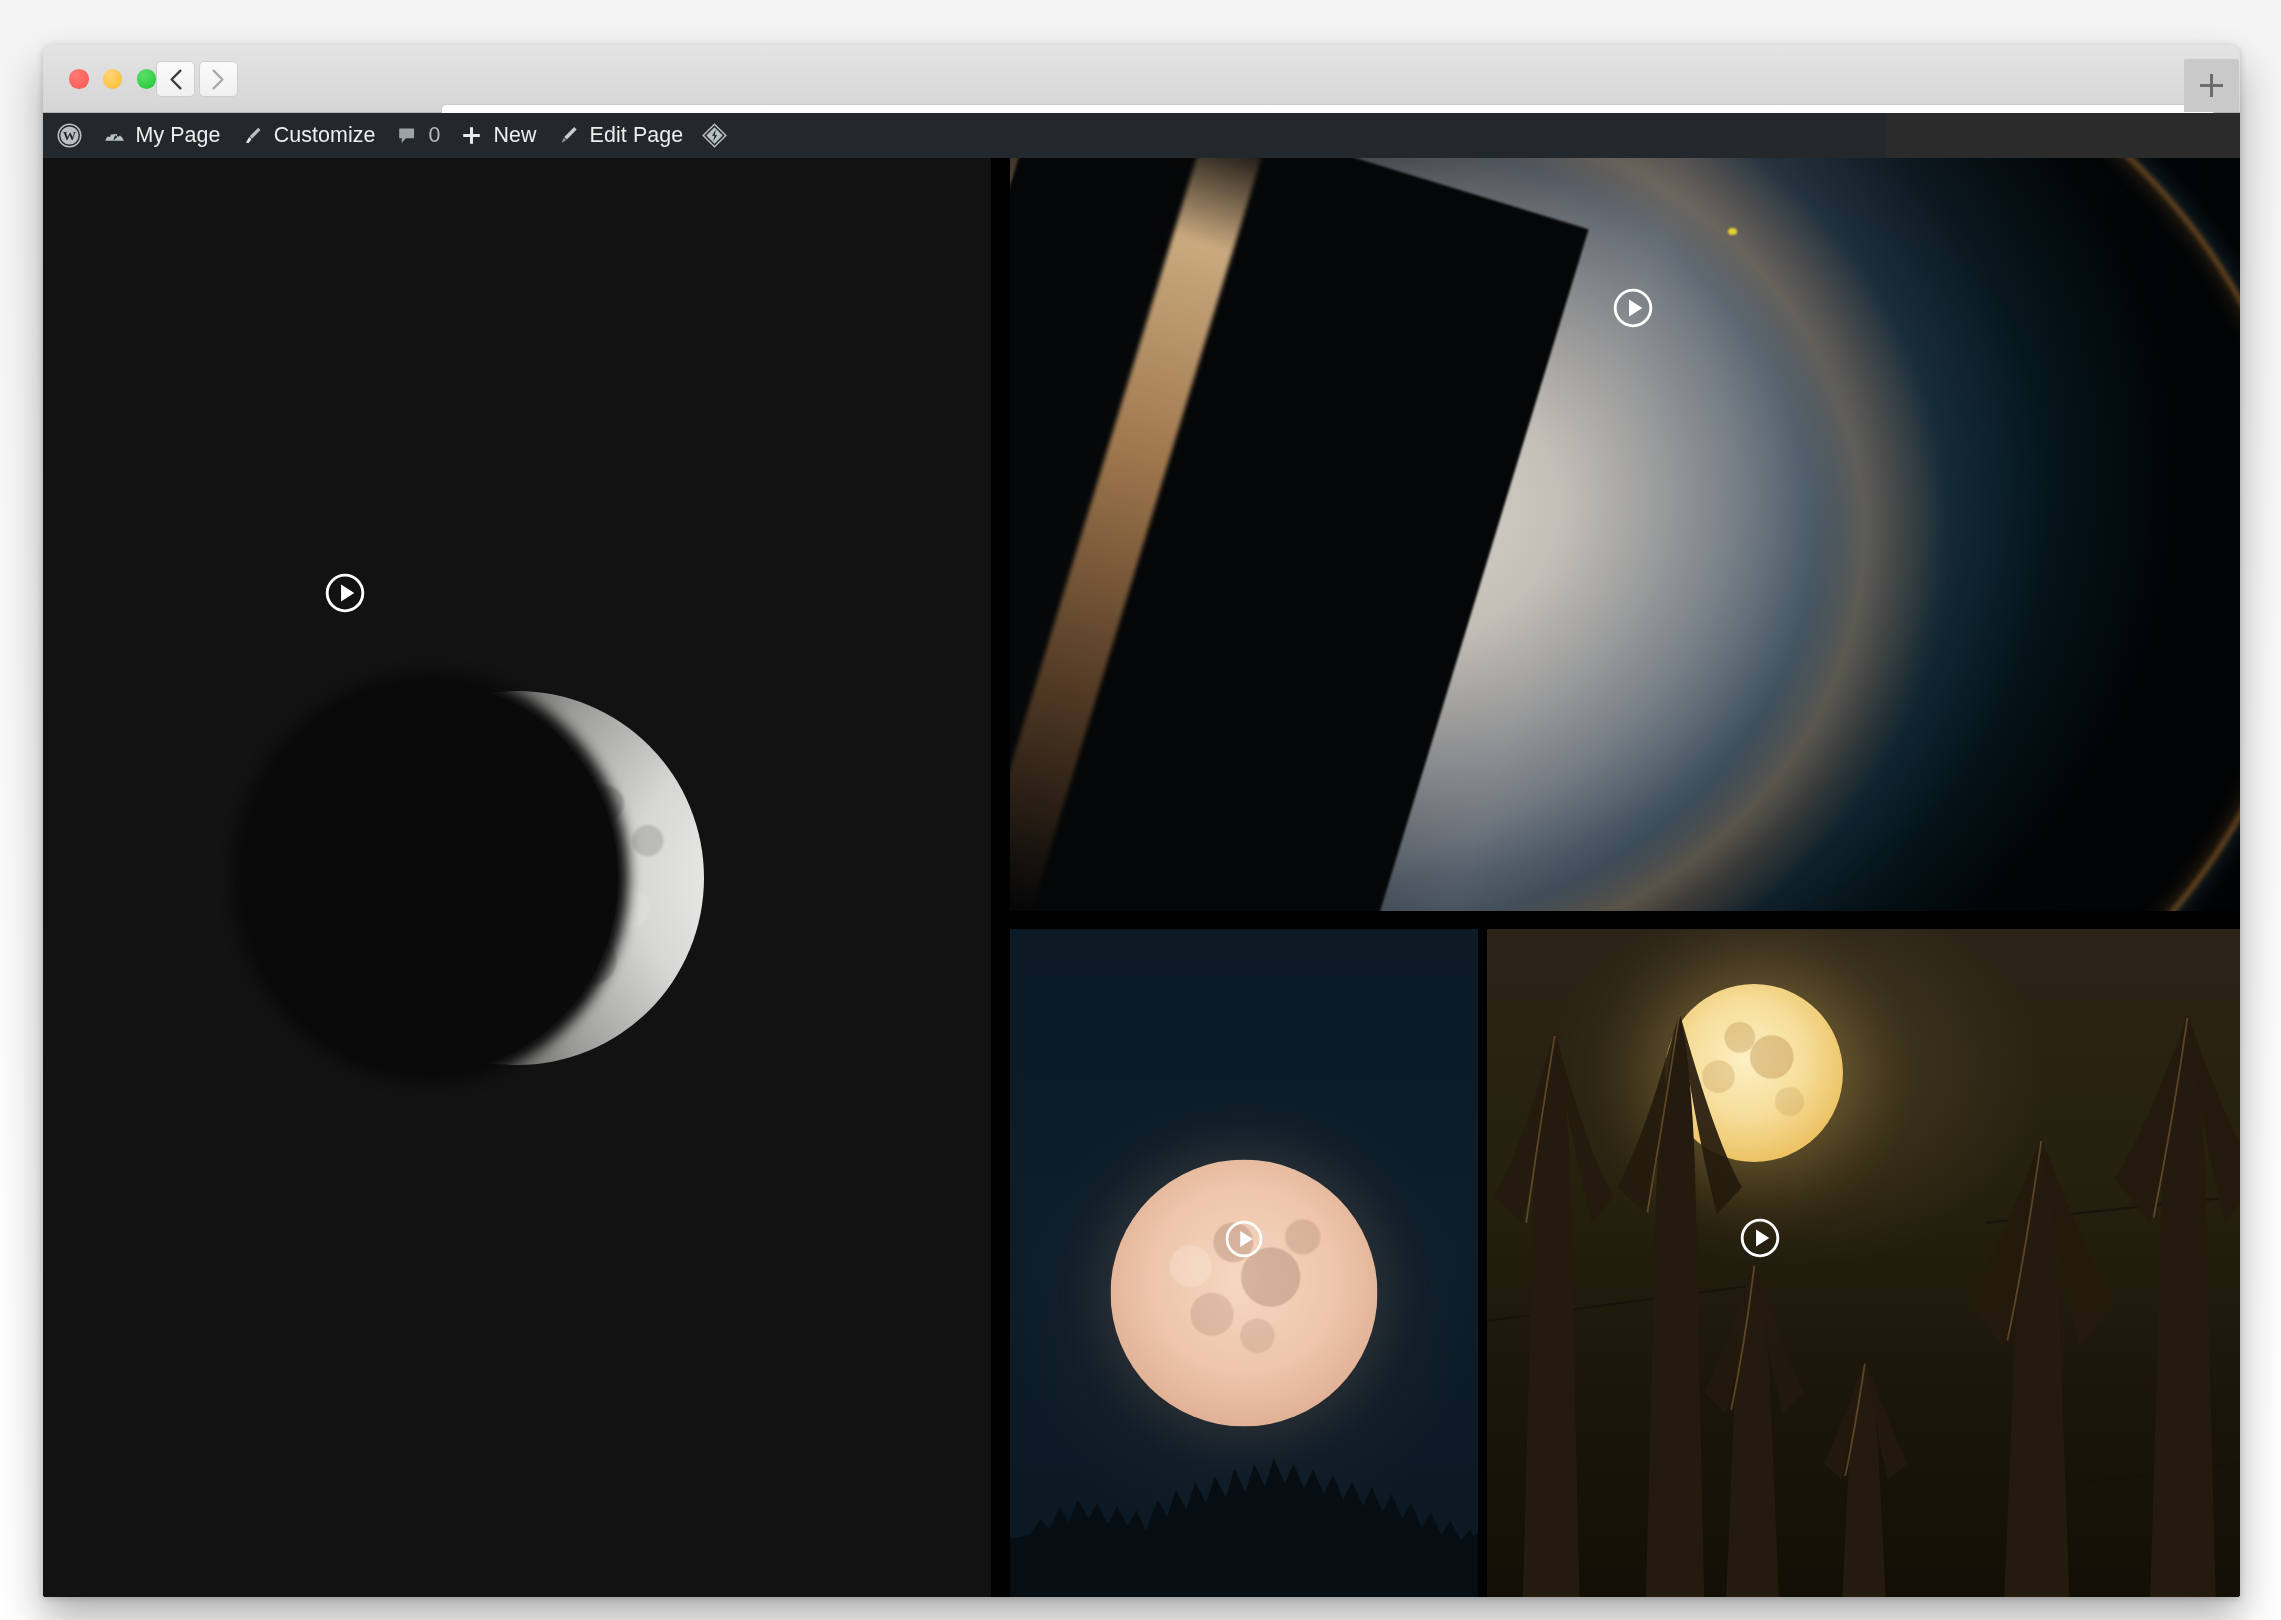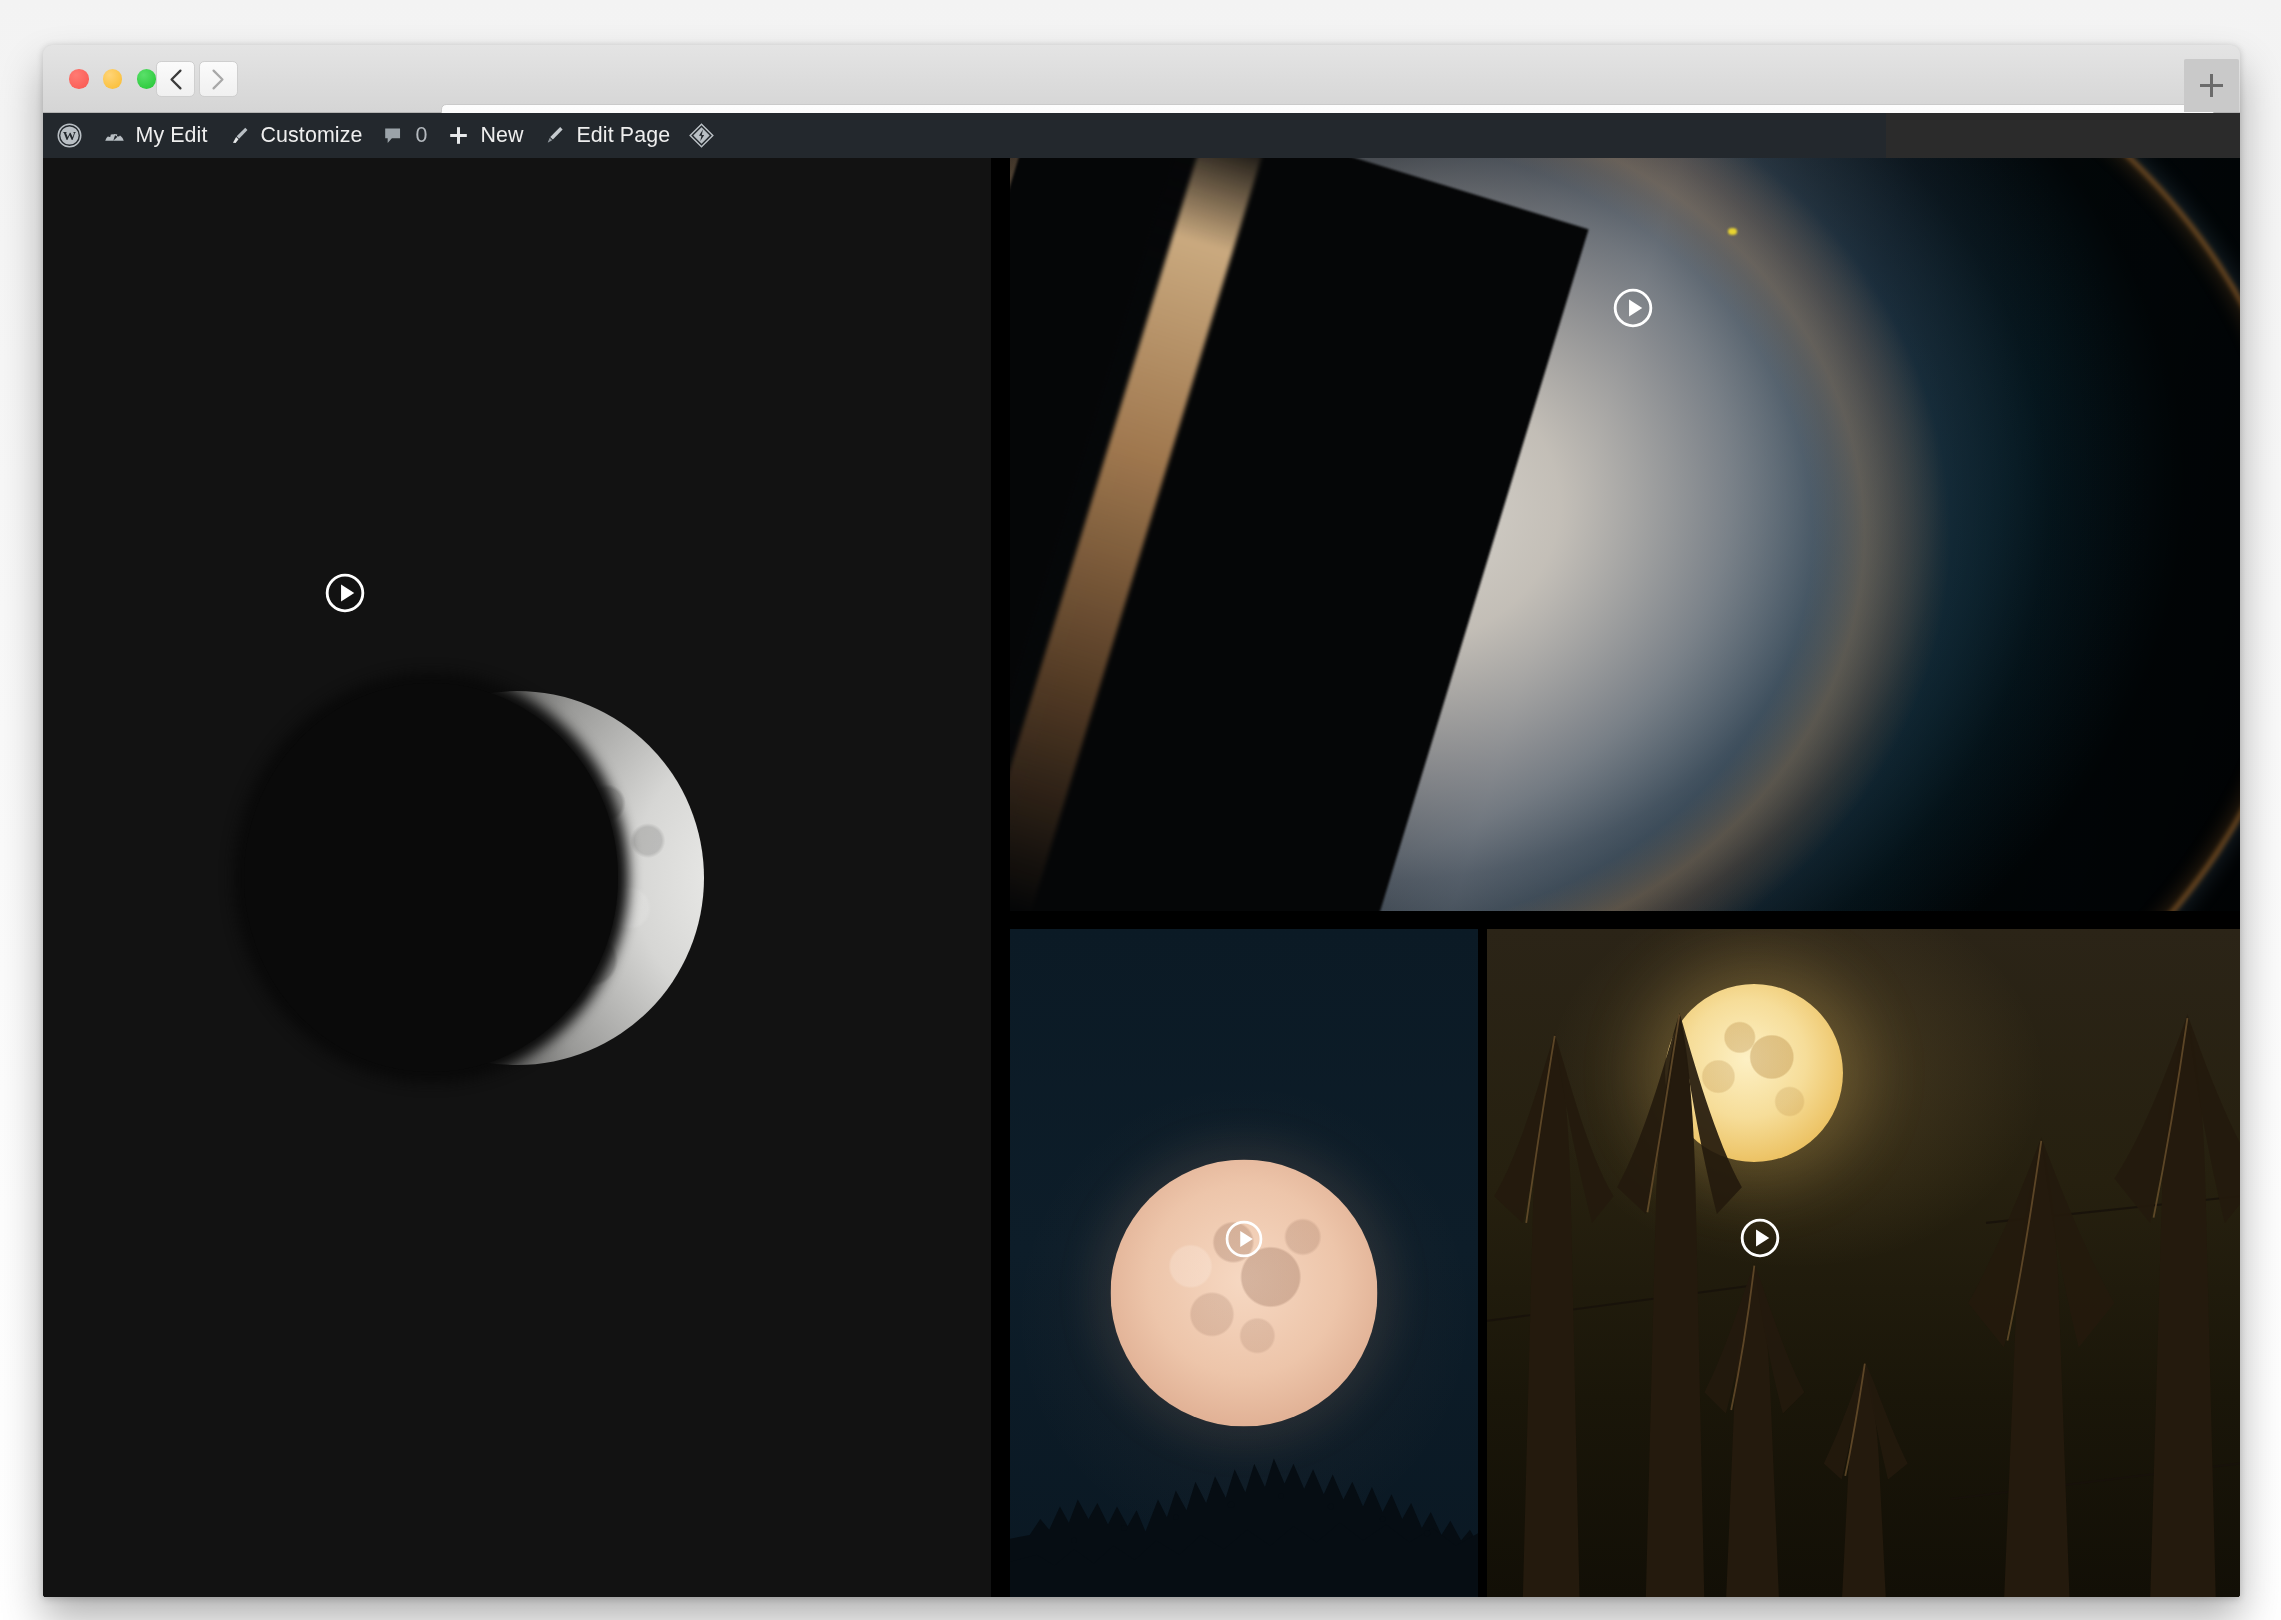--- a/index.html
+++ b/index.html
@@ -497,21 +497,21 @@
         <div class="ab-item">
           <span class="ab-icon">
             <svg width="23" height="23" viewBox="0 0 26 26">
               <path d="M2.5 19 A11 11 0 0 1 23.5 19 Z" fill="#b9bfc4"></path>
               <circle cx="7.2" cy="13.2" r="1.5" fill="#23282d"></circle>
               <circle cx="12" cy="10.2" r="1.5" fill="#23282d"></circle>
               <circle cx="17.4" cy="12.6" r="1.5" fill="#23282d"></circle>
               <path d="M16.4 14.4 L11.6 19 L13.6 12.6 Z" fill="#23282d"></path>
             </svg>
           </span>
-          <span class="ab-label">My Edit</span>
+          <span class="ab-label">My Page</span>
         </div>
 
         <div class="ab-item">
           <span class="ab-icon">
             <svg width="23" height="23" viewBox="0 0 26 26">
               <path d="M19.5 4.2 L22 6.7 L12.5 16.6 L9.8 13.9 Z" fill="#b9bfc4"></path>
               <path d="M9.2 14.6 L11.9 17.3 L8.6 21.6 L5.6 21.2 Z" fill="#e7e9ea"></path>
             </svg>
           </span>
           <span class="ab-label">Customize</span>

